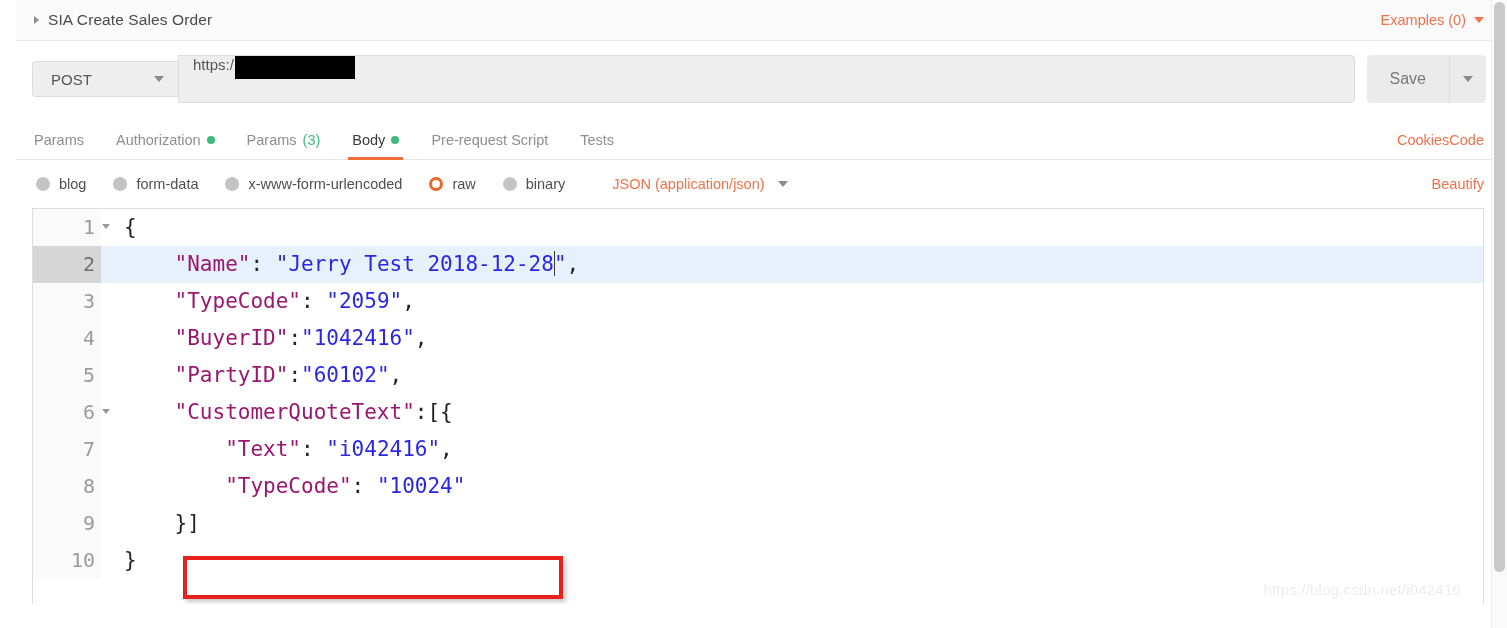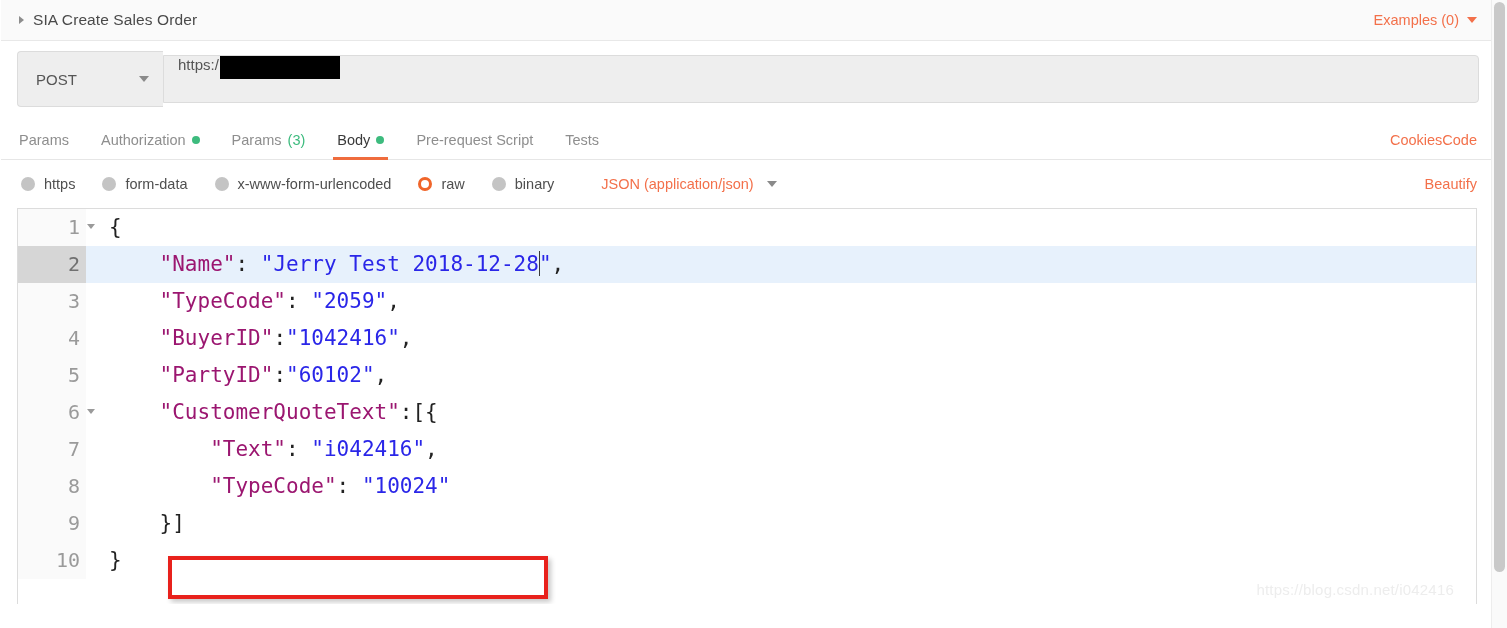--- a/index.html
+++ b/index.html
@@ -12,25 +12,26 @@
     height: 628px;
     overflow: hidden;
     font-family: "Liberation Sans", sans-serif;
     color: #333;
     position: relative;
   }
 
   
   .app {
     position: absolute;
-    left: 1px; top: 0;
+    left: 8px; top: 0;
     width: 1492px;   
     height: 628px;
     background: #fff;
     box-sizing: border-box;
+    padding-left: 8px;
   }
 
   
   .crumb-bar {
     height: 41px;
     background: #fafafa;
     border-bottom: 1px solid #e8e8e8;
     display: flex;
     align-items: center;
     padding: 0 16px 0 18px;
@@ -76,21 +77,21 @@
   .url-row {
     display: flex;
     align-items: center;
     padding: 13px 14px 13px 16px;
     gap: 0;
     box-sizing: border-box;
     height: 76px;
   }
   .method-box {
     width: 146px;
-    height: 56px;
+    height: 36px;
     background: #eeeeee;
     border: 1px solid #dcdcdc;
     border-right: none;
     border-radius: 4px 0 0 4px;
     display: flex;
     align-items: center;
     justify-content: space-between;
     padding: 0 14px 0 18px;
     box-sizing: border-box;
     font-size: 15px;
@@ -397,20 +398,26 @@
 
   <div class="url-row">
     <div class="method-box">
       <span>POST</span>
       <span class="tri-down grey"></span>
     </div>
     <div class="url-box">
       <span>https:/</span>
         <span class="url-redact"></span>
     </div>
+    <div class="save-group">
+      <button class="save-btn">Save</button>
+      <span class="save-caret">
+        <span class="tri-down grey"></span>
+      </span>
+    </div>
   </div>
 
   <div class="tab-bar" id="tabbar">
     <div class="tab">
         <span>Params</span>
       </div>
       <div class="tab">
         <span>Authorization</span>
         <span class="dot"></span>
       </div>
@@ -430,21 +437,21 @@
       </div>
       <div class="tab-right">
       <span>Cookies</span>
       <span>Code</span>
     </div>
   </div>
 
   <div class="btype-row" id="btyperow">
     <div class="radio">
         <span class="knob"></span>
-        <span>https</span>
+        <span>blog</span>
       </div>
       <div class="radio">
         <span class="knob"></span>
         <span>form-data</span>
       </div>
       <div class="radio">
         <span class="knob"></span>
         <span>x-www-form-urlencoded</span>
       </div>
       <div class="radio sel">

